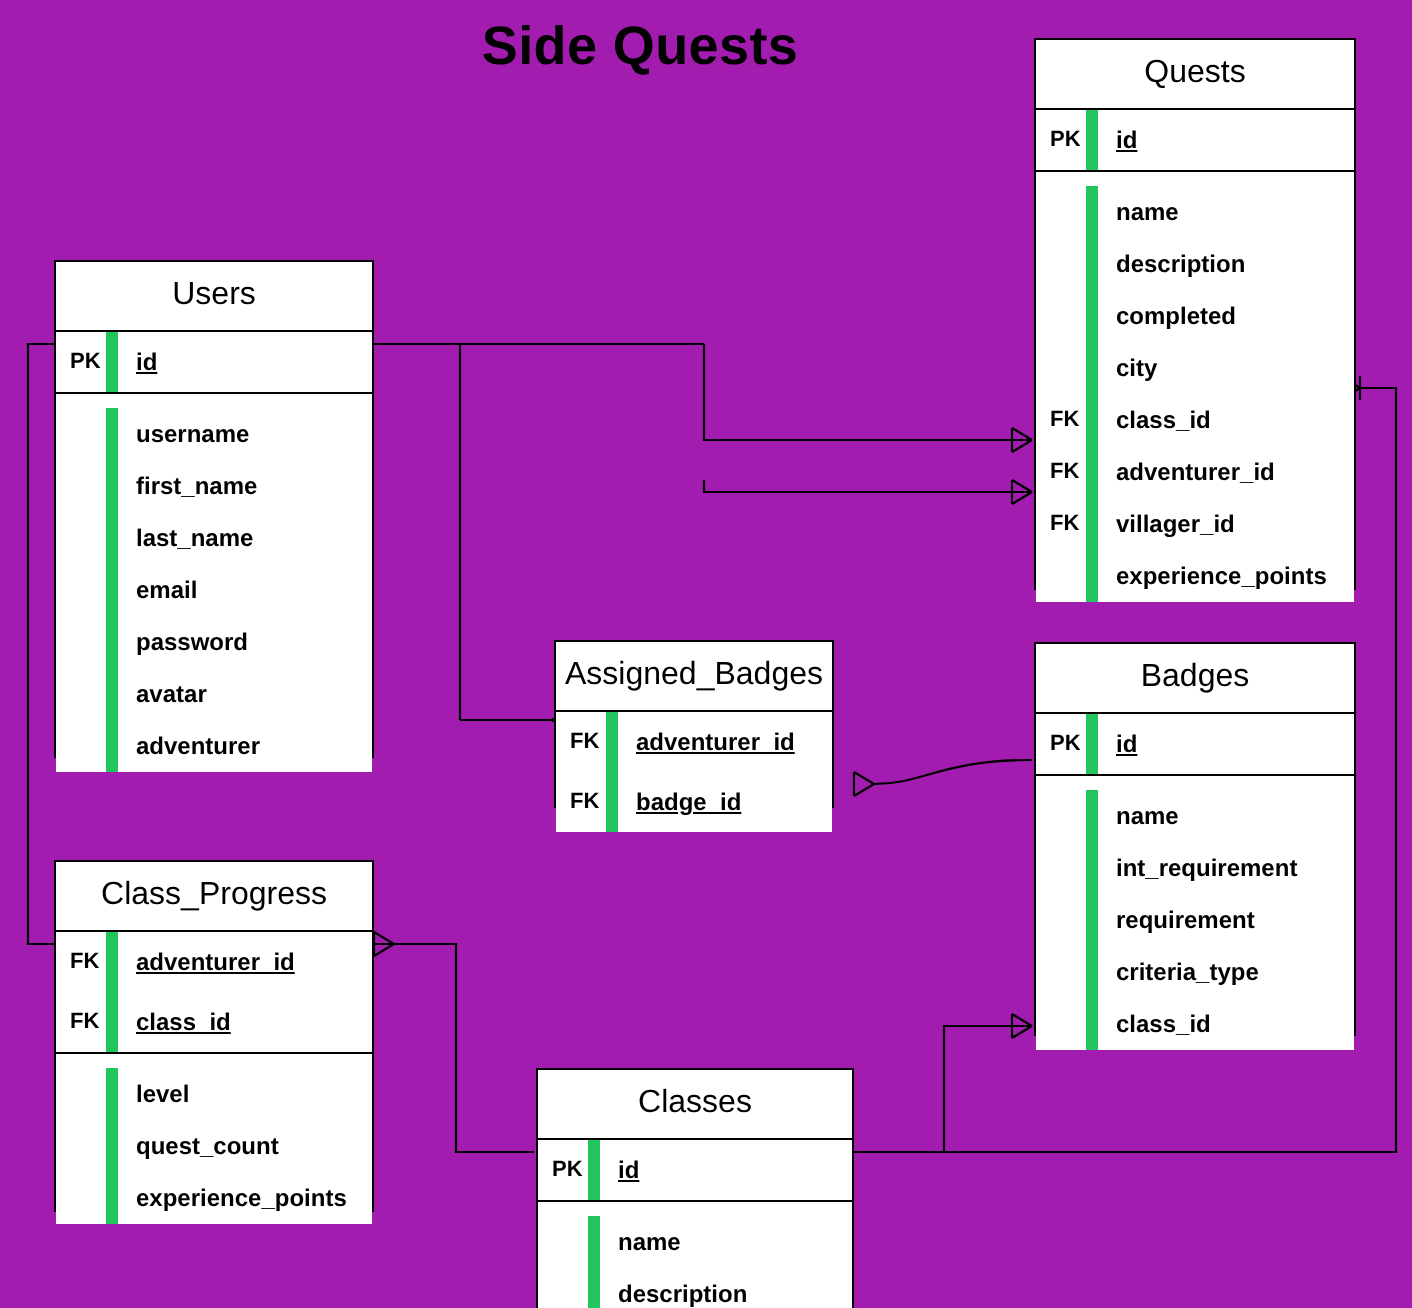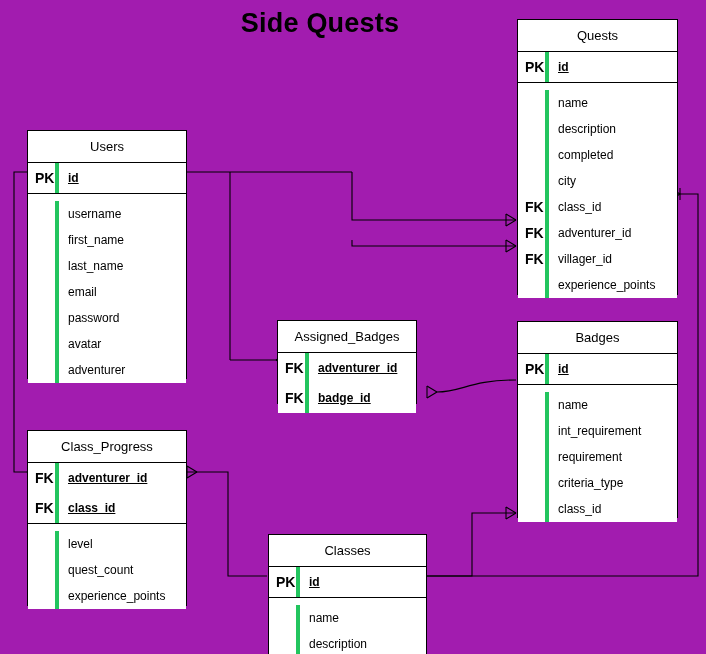--- a/index.html
+++ b/index.html
@@ -40,21 +40,21 @@
   }
   .entity {
     position: absolute;
     border: 1px solid #000;
     background: #fff;
     box-sizing: border-box;
     z-index: 2;
   }
   .entity-title {
     text-align: center;
-    font-size: 13px;
+    font-size: 16px;
     line-height: 1;
     padding: 9px 4px 9px 4px;
     border-bottom: 1px solid #000;
     background: #fff;
     white-space: nowrap;
     overflow: hidden;
   }
   .attr-group {
     border-bottom: 1px solid #000;
   }
@@ -63,42 +63,43 @@
   }
   .attr-row {
     display: flex;
     align-items: center;
     height: 26px;
     background: #fff;
   }
   .attr-key {
     width: 31px;
     flex: 0 0 31px;
-    border-right: 4px solid #22c55e;
-    font-size: 14px;
+    border-right: 6px solid #22c55e;
+    font-size: 11px;
     font-weight: bold;
     padding-left: 7px;
     box-sizing: border-box;
     line-height: 26px;
     height: 26px;
     overflow: hidden;
     white-space: nowrap;
   }
   .attr-key.blank {
     font-weight: normal;
   }
   .attr-name {
     flex: 1 1 auto;
     font-size: 12px;
     padding-left: 9px;
     line-height: 26px;
     height: 26px;
     white-space: nowrap;
     overflow: hidden;
     box-sizing: border-box;
+    font-weight: bold;
   }
   .attr-name.pk {
     font-weight: bold;
     text-decoration: underline;
   }
   .attr-row.tall {
     height: 30px;
   }
   .attr-row.tall .attr-key,
   .attr-row.tall .attr-name {

